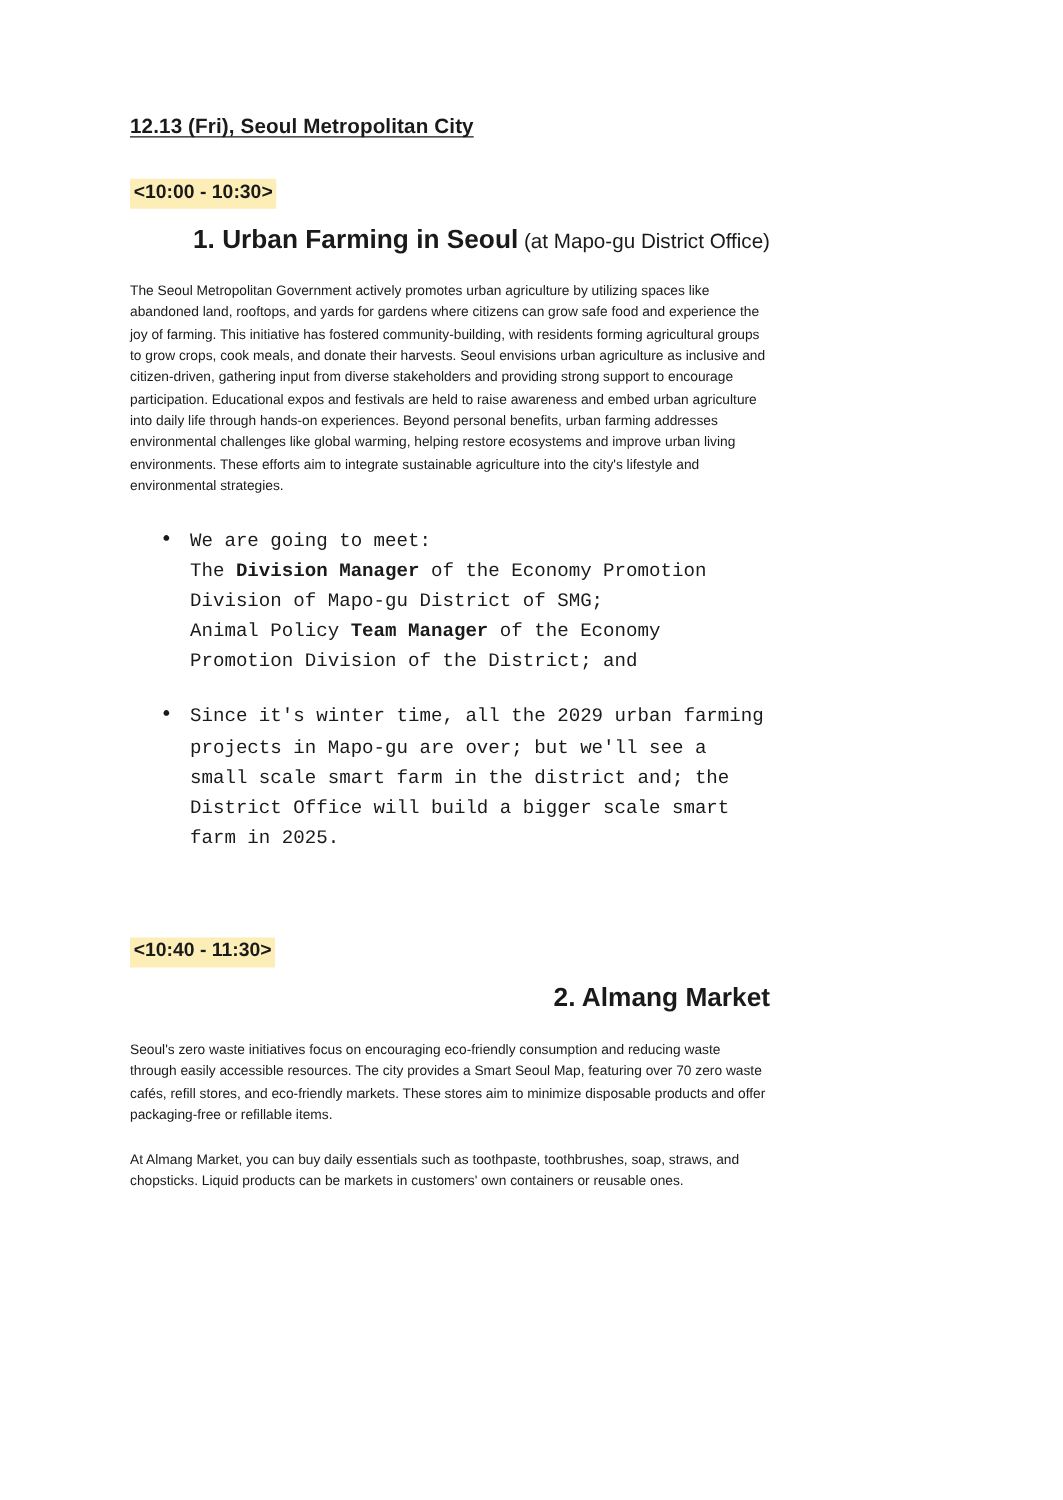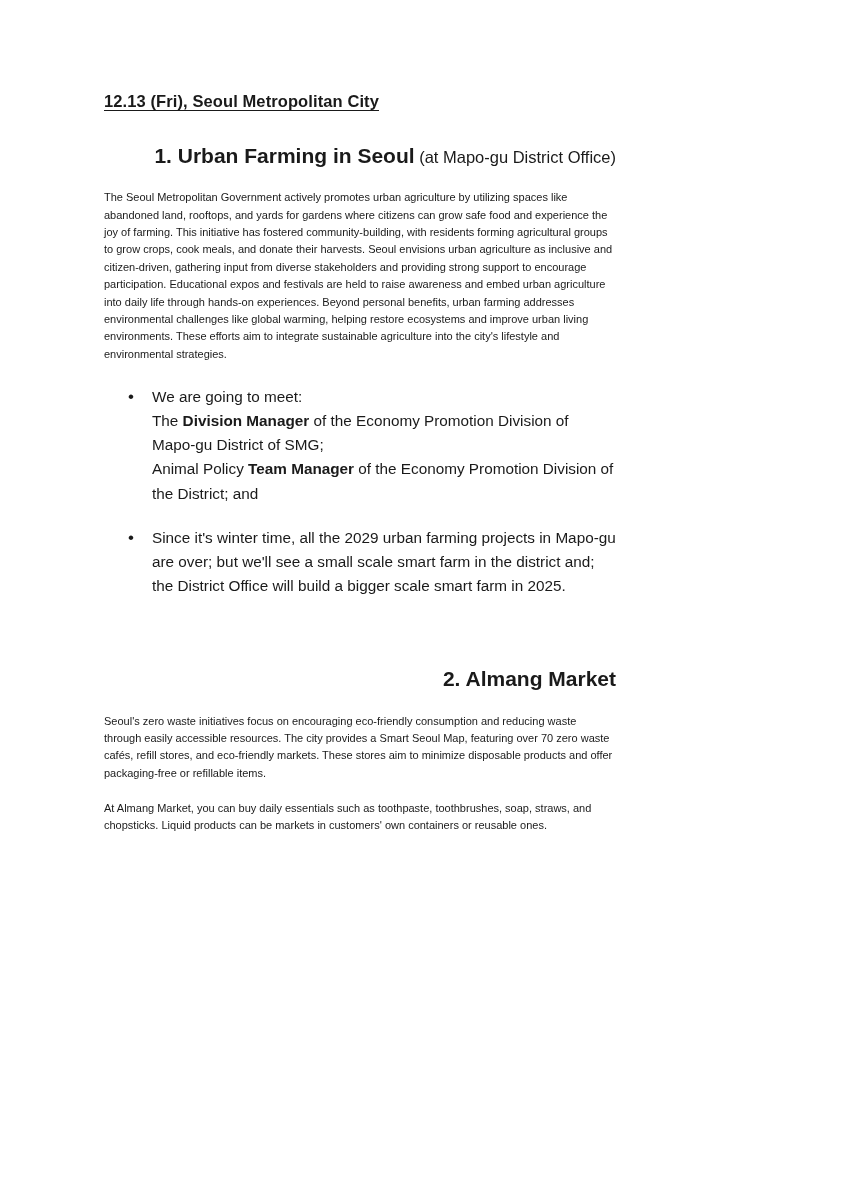--- a/index.html
+++ b/index.html
@@ -52,20 +52,21 @@
   p.body-text {
     font-size: 11px;
     line-height: 1.58;
     margin: 0 0 18px 0;
     text-align: left;
   }
   ul.bullets {
     list-style: none;
     margin: 22px 0 0 0;
     padding: 0;
+    font-family: Liberation Mono, monospace;
   }
   ul.bullets li {
     position: relative;
     padding-left: 48px;
     font-size: 15.3px;
     line-height: 1.58;
     margin-bottom: 20px;
   }
   ul.bullets li::before {
     content: "\2022";
@@ -82,40 +83,46 @@
   b { font-weight: bold; }
 </style>
 </head>
 <body>
 
 <div class="page">
 
   <div class="doc-title">12.13 (Fri), Seoul Metropolitan City</div>
 
   <div>
+    <div>
+      <span class="time-badge">&lt;10:00 - 10:30&gt;</span>
+    </div>
 
     <h2 class="section-heading">
       <span>1. Urban Farming in Seoul</span><span class="suffix"> (at Mapo-gu District Office)</span>
     </h2>
 
     <p class="body-text">The Seoul Metropolitan Government actively promotes urban agriculture by utilizing spaces like abandoned land, rooftops, and yards for gardens where citizens can grow safe food and experience the joy of farming. This initiative has fostered community-building, with residents forming agricultural groups to grow crops, cook meals, and donate their harvests. Seoul envisions urban agriculture as inclusive and citizen-driven, gathering input from diverse stakeholders and providing strong support to encourage participation. Educational expos and festivals are held to raise awareness and embed urban agriculture into daily life through hands-on experiences. Beyond personal benefits, urban farming addresses environmental challenges like global warming, helping restore ecosystems and improve urban living environments. These efforts aim to integrate sustainable agriculture into the city's lifestyle and environmental strategies.</p>
 
     <ul class="bullets">
       <li>
         <span class="sub-line">We are going to meet:</span>
         <span class="sub-line"><span>The </span><b>Division Manager</b><span> of the Economy Promotion Division of Mapo-gu District of SMG;</span></span>
         <span class="sub-line"><span>Animal Policy </span><b>Team Manager</b><span> of the Economy Promotion Division of the District; and</span></span>
       </li>
       <li>Since it's winter time, all the 2029 urban farming projects in Mapo-gu are over; but we'll see a small scale smart farm in the district and; the District Office will build a bigger scale smart farm in 2025.</li>
     </ul>
   </div>
 
   <div class="spacer-lg"></div>
 
   <div>
+    <div>
+      <span class="time-badge">&lt;10:40 - 11:30&gt;</span>
+    </div>
 
     <h2 class="section-heading">
       <span>2. Almang Market</span><span class="suffix"></span>
     </h2>
 
     <p class="body-text">Seoul's zero waste initiatives focus on encouraging eco-friendly consumption and reducing waste through easily accessible resources. The city provides a Smart Seoul Map, featuring over 70 zero waste cafés, refill stores, and eco-friendly markets. These stores aim to minimize disposable products and offer packaging-free or refillable items.</p>
     <p class="body-text">At Almang Market, you can buy daily essentials such as toothpaste, toothbrushes, soap, straws, and chopsticks. Liquid products can be markets in customers' own containers or reusable ones.</p>
   </div>
 
 </div>

